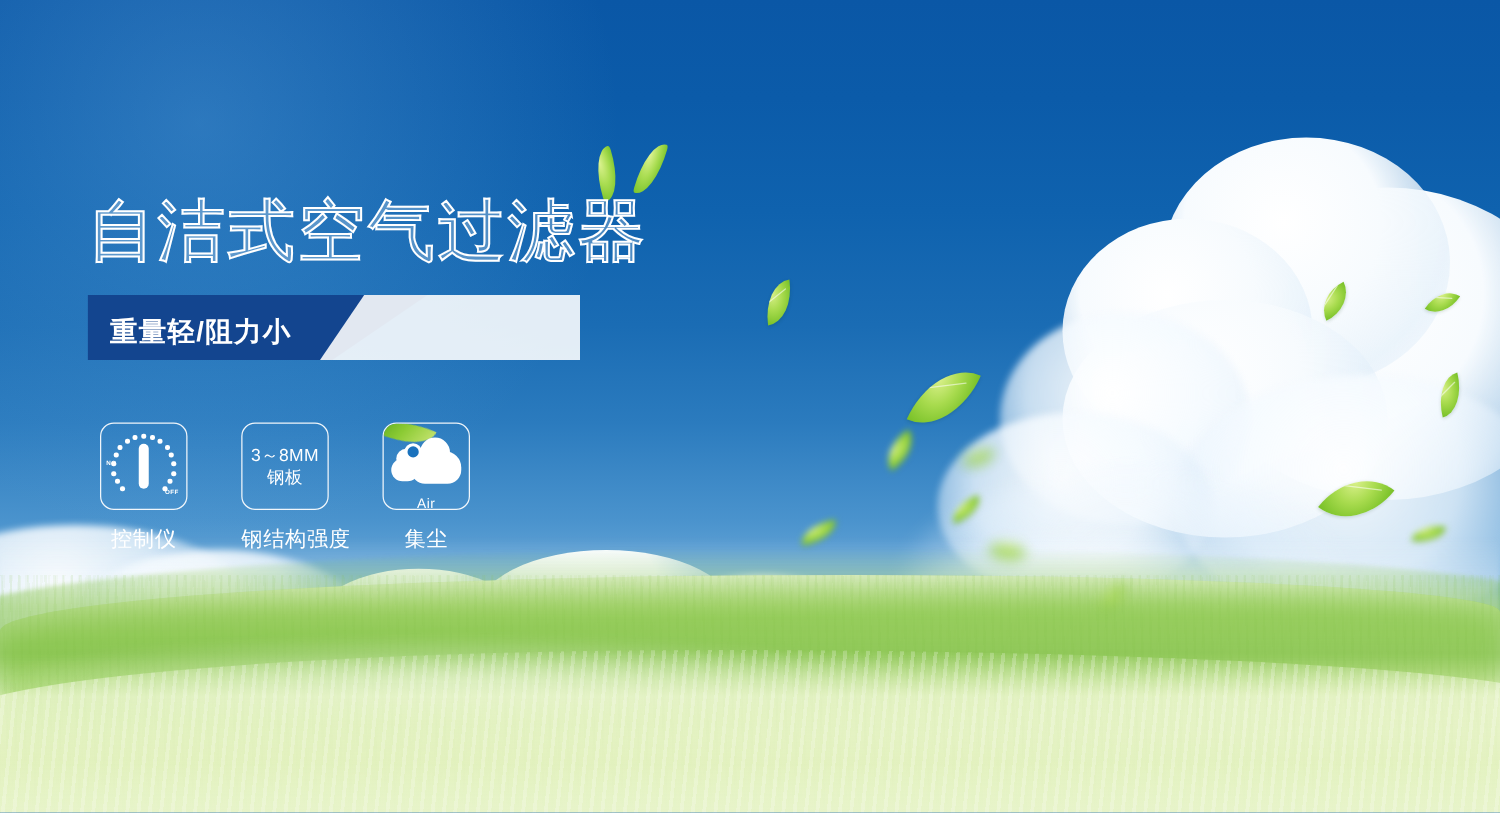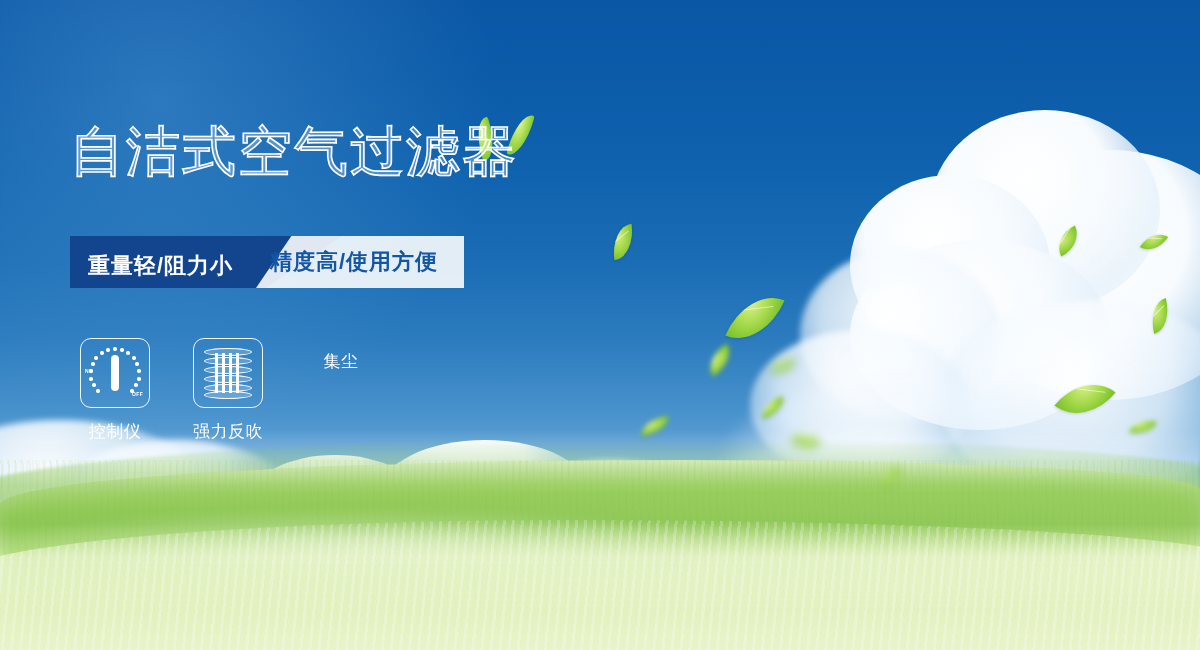--- a/index.html
+++ b/index.html
@@ -123,21 +123,21 @@
 
   
   .sprout { position:absolute; }
   .sprout .blade {
     background:radial-gradient(ellipse at 30% 26%, #ddf392 0%, #aadd52 40%, #7cc52d 74%, #57a31a 100%);
     border-radius:100% 10% 100% 10%;
   }
 
   
   .title {
-    position:absolute; left:70px; top:124px;
+    position:absolute; left:70px; top:158px;
     font-size:54px; line-height:1; letter-spacing:2px;
     color:transparent;
     -webkit-text-stroke:1.6px #ffffff;
     font-weight:300;
     white-space:nowrap;
     text-shadow:0 0 1px rgba(255,255,255,.25);
   }
 
   
   .subbar {
@@ -327,21 +327,20 @@
   <div class="sprout" style="left:512px; top:113px; width:17px; height:44px; transform:rotate(16deg);">
       <div class="blade" style="width:100%;height:100%;"></div>
     </div>
 
   <div class="title">自洁式空气过滤器</div>
 
   <div class="subbar">
     <div class="seg-left"></div>
     <div class="seg-right"></div>
     <div class="txt-left">重量轻/阻力小</div>
-    <div class="txt-right">精度高/使用方便</div>
   </div>
 
   <div class="features">
 
     <div class="feature">
       <div class="fbox">
         <div class="gauge">
           <div class="dot" style="transform:translate(0px,-24px)"></div>
           <div class="dot" style="transform:translate(7px,-23px)"></div>
           <div class="dot" style="transform:translate(13px,-20px)"></div>
@@ -361,37 +360,41 @@
           <div class="dot" style="transform:translate(-17px,18px)"></div>
           <div class="needle"></div>
           <div class="lbl no">NO</div>
           <div class="lbl off">OFF</div>
         </div>
       </div>
       <div class="flabel">控制仪</div>
     </div>
 
 
+
     <div class="feature">
       <div class="fbox">
-        <div class="stack">
-          <div class="bars"></div>
-          <div class="ring" style="top:0px;"></div>
-          <div class="ring" style="top:9px;"></div>
-          <div class="ring" style="top:18px;"></div>
-          <div class="ring" style="top:27px;"></div>
-          <div class="ring" style="top:36px;"></div>
-          <div class="ring" style="top:43px;"></div>
+        <div class="ftext">
+          <span>3～8MM</span>
+          <span class="l2">钢板</span>
         </div>
       </div>
-      <div class="flabel">强力反吹</div>
-    </div>
-
+      <div class="flabel">钢结构强度</div>
+    </div>
 
     <div class="feature">
+      <div class="fbox">
+        <div class="icon-leaf"></div>
+        <div class="cloudicon">
+          <div class="big"></div>
+          <div class="small"></div>
+          <div class="hole"></div>
+          <div class="airtxt">Air</div>
+        </div>
+      </div>
       <div class="flabel">集尘</div>
     </div>
 
   </div>
 
   <div class="leaf blur" style="left:640px; top:418px; width:30px; height:16px; transform:rotate(-10deg);">
       <div class="blade"></div>
     </div>
 
 </div>

